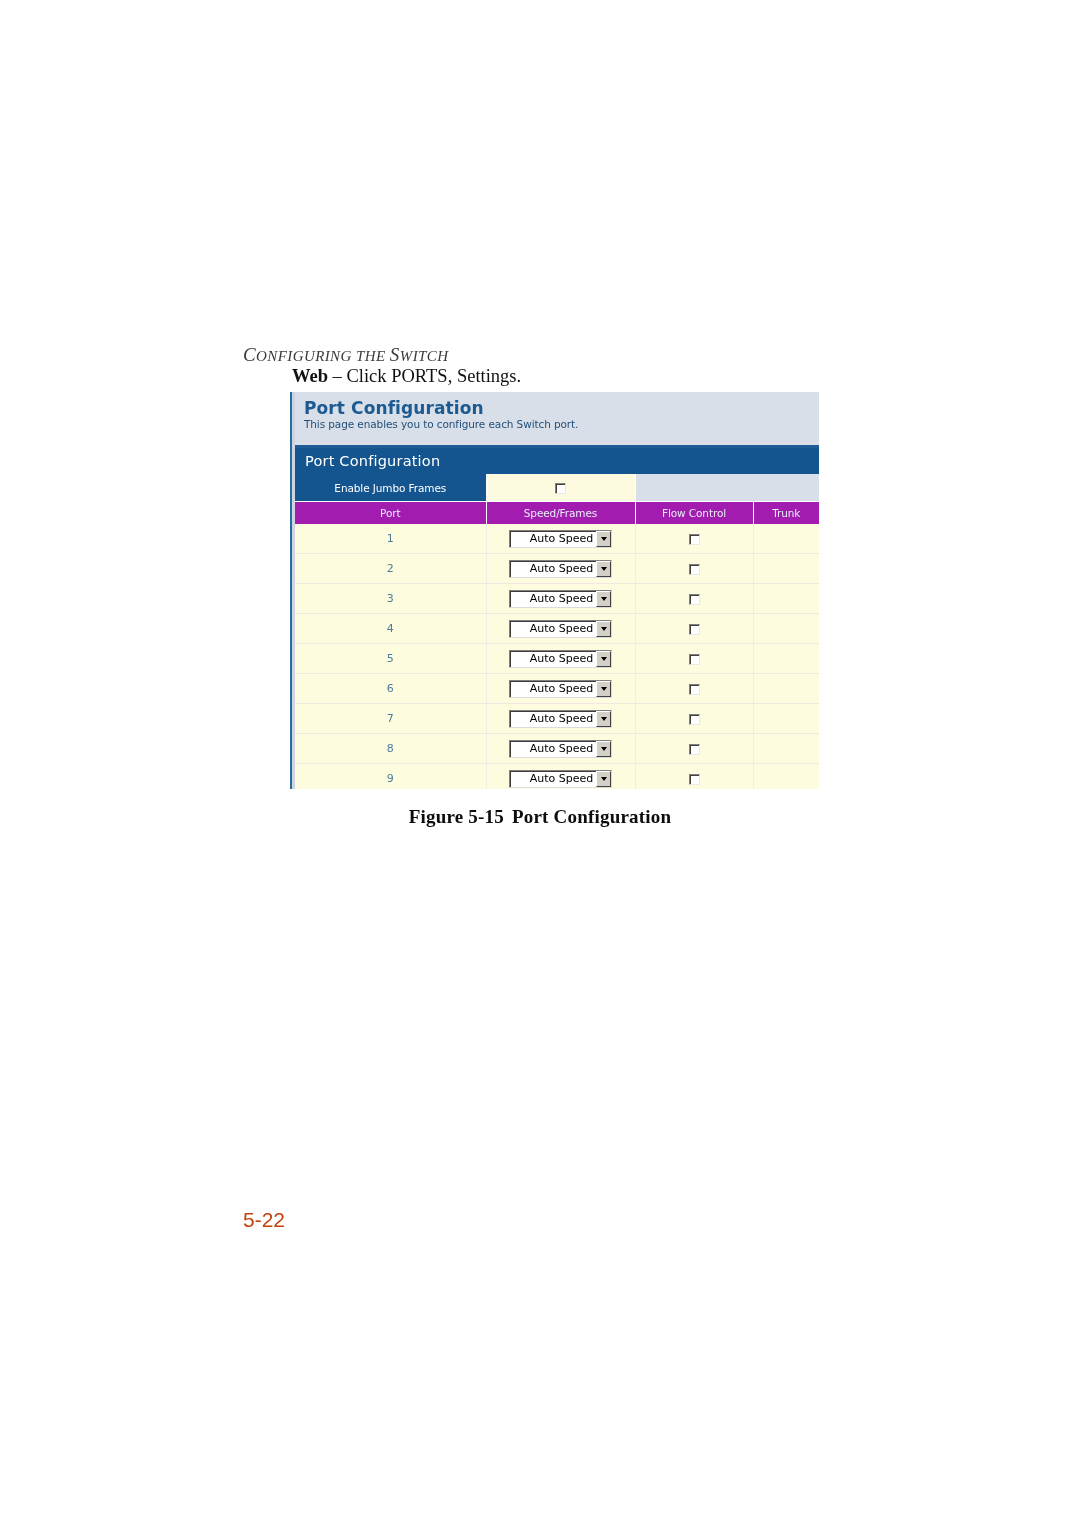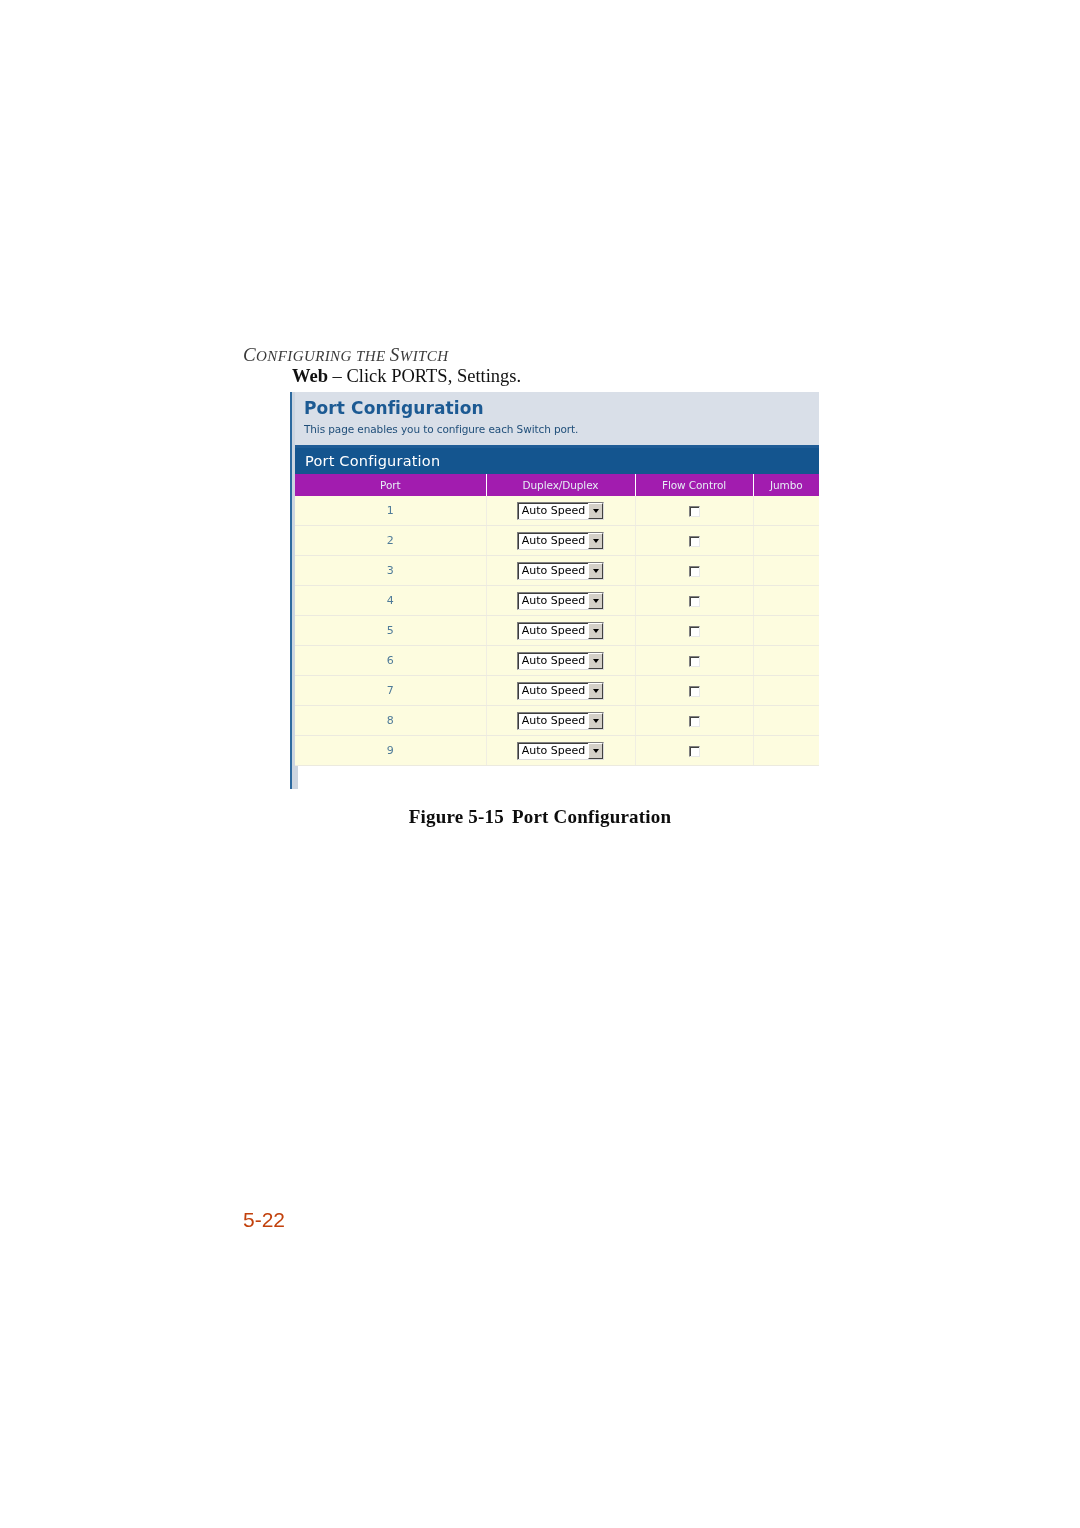--- a/index.html
+++ b/index.html
@@ -94,21 +94,20 @@
     font-size: 17px;
     font-weight: bold;
     color: #1c5a93;
     letter-spacing: 0.1px;
     line-height: 1.1;
   }
   .page-head-sub {
     font-family: "DejaVu Sans", sans-serif;
     font-size: 10.5px;
     color: #1f4e79;
-    margin-top: 5px;
     letter-spacing: -0.1px;
   }
 
   
   table.cfg {
     border-collapse: collapse;
     width: 524px;
     table-layout: fixed;
     font-family: "DejaVu Sans", sans-serif;
   }
@@ -201,21 +200,21 @@
     background: #ffffff;
     border-top: 1px solid #808080;
     border-left: 1px solid #808080;
     border-right: 1px solid #dcdcdc;
     border-bottom: 1px solid #dcdcdc;
     box-shadow: inset 1px 1px 0 #3c3c3c;
     box-sizing: border-box;
     vertical-align: middle;
   }
   .sel-text {
-    padding: 0 3px 0 4px;
+    padding: 0 3px 0 20px;
     font-family: "DejaVu Sans", sans-serif;
     font-size: 11px;
     color: #000000;
     line-height: 16px;
     white-space: nowrap;
     border-radius: 8px;
   }
   .sel-btn {
     width: 15px;
     background: #d4d0c8;
@@ -289,24 +288,31 @@
         <col style="width:191px">
         <col style="width:149px">
         <col style="width:118px">
         <col style="width:66px">
       </colgroup>
       <tbody>
         <tr>
           <td class="tbl-title-cell" colspan="4">Port Configuration</td>
         </tr>
         <tr>
+          <td class="lbl-cell">Enable Jumbo Frames</td>
+          <td class="val-cell">
+            <span class="cbx"></span>
+          </td>
+          <td class="blank-cell" colspan="2"></td>
+        </tr>
+        <tr>
           <th class="hdr-cell">Port</th>
-          <th class="hdr-cell">Duplex/Duplex</th>
+          <th class="hdr-cell">Speed/Frames</th>
           <th class="hdr-cell">Flow Control</th>
-          <th class="hdr-cell last">Jumbo</th>
+          <th class="hdr-cell last">Trunk</th>
         </tr>
       </tbody>
       <tbody id="port-rows">
           <tr>
             <td class="row-cell port">1</td>
             <td class="row-cell"><span class="sel">
                 <span class="sel-text">Auto Speed</span>
                 <span class="sel-btn">
                   <span class="sel-arrow"></span>
                 </span>

